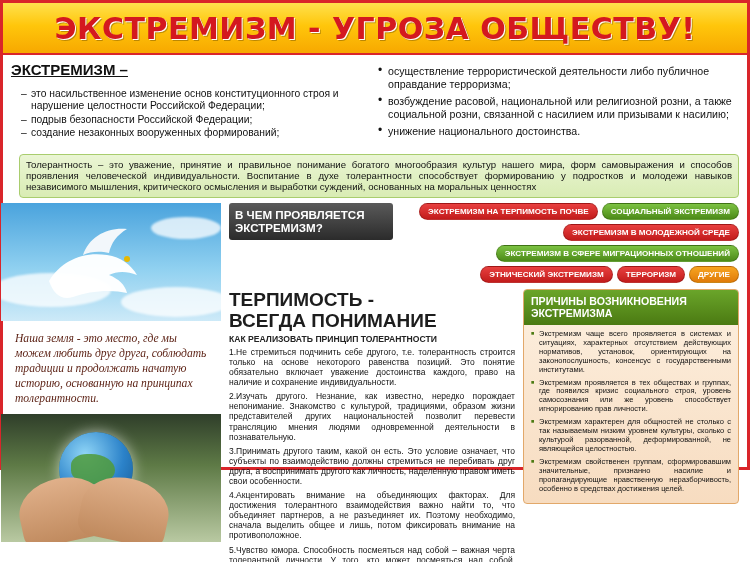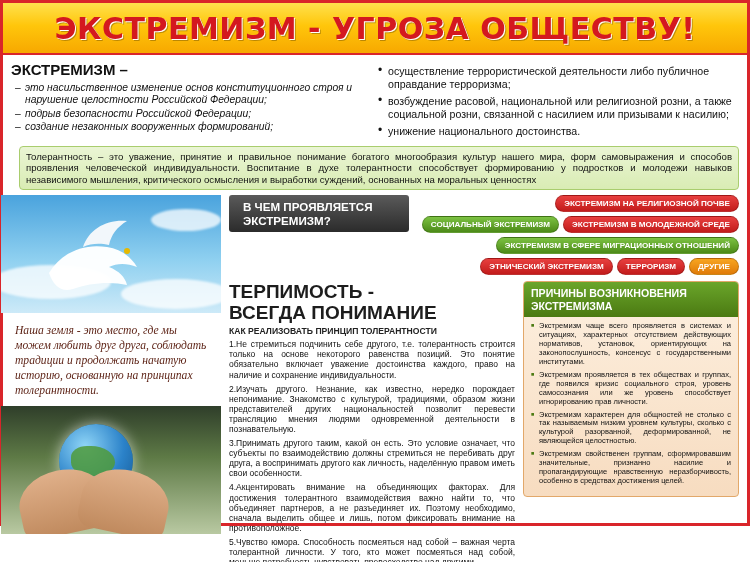--- a/index.html
+++ b/index.html
@@ -3,21 +3,21 @@
 <meta charset="utf-8">
 <style>
   html,body{margin:0;padding:0;}
   body{
     width:750px;height:562px;overflow:hidden;
     background:#fff;
     font-family:"Liberation Sans", sans-serif;
     color:#111;
   }
   .poster{
-    position:relative;width:750px;height:526px;
+    position:relative;width:750px;height:470px;
     background:#fff;
     border:3px solid #d9252a;
     box-sizing:border-box;
   }
   
   .title-bar{
     height:50px;
     background:linear-gradient(180deg,#ffe14d 0%,#ffc60b 45%,#f7a800 100%);
     border-bottom:2px solid #d9252a;
     display:flex;align-items:center;justify-content:center;
@@ -33,24 +33,24 @@
   }
   
   .top{
     display:flex;
     padding:6px 8px 4px 8px;
     gap:10px;
   }
   .top-left{width:355px;}
   .top-right{flex:1;padding-top:4px;}
   .head-term{
-    font-weight:bold;font-size:15px;color:#111;margin-bottom:2px;
+    font-weight:bold;font-size:15px;color:#111;margin-bottom:2px;text-decoration:underline;
   }
   ul.dash{
-    list-style:none;margin:4px;padding:0;font-style:italic;
+    list-style:none;margin:10px;padding:0;
   }
   ul.dash li{
     font-size:10.3px;line-height:12.4px;
     padding-left:10px;position:relative;margin-bottom:1px;
     text-align:left;
   }
   ul.dash li:before{
     content:"–";position:absolute;left:0;top:0;
   }
   ul.bullet{list-style:none;margin:0;padding:0;}
@@ -135,21 +135,21 @@
   .mid-right{
     flex:1;padding:0 8px 0 8px;
   }
   .qbar{
     display:flex;gap:6px;align-items:flex-start;
   }
   .q-title{
     width:152px;
     background:linear-gradient(180deg,#5a5a5a 0%,#2b2b2b 100%);
     color:#fff;font-weight:bold;font-size:11.6px;line-height:13.5px;
-    padding:5px 14px;border-radius:3px;
+    padding:5px 6px;border-radius:3px;
   }
   .tags{
     flex:1;display:flex;flex-wrap:wrap;gap:4px;align-content:flex-start;
     justify-content:flex-end;
   }
   .tag{
     border-radius:10px;color:#fff;font-weight:bold;
     font-size:8.1px;padding:3px 8px;white-space:nowrap;
     border:1px solid rgba(0,0,0,.18);
   }
@@ -244,21 +244,21 @@
         <div class="hand l"></div>
         <div class="hand r"></div>
       </div>
     </div>
 
     <div class="mid-right">
 
       <div class="qbar">
         <div class="q-title">В ЧЕМ ПРОЯВЛЯЕТСЯ ЭКСТРЕМИЗМ?</div>
         <div class="tags">
-          <span class="tag red">ЭКСТРЕМИЗМ НА РЕЛИГИОЗНОЙ ПОЧВЕ</span>
+          <span class="tag red">ЭКСТРЕМИЗМ НА ТЕРПИМОСТЬ ПОЧВЕ</span>
           <span class="tag green">СОЦИАЛЬНЫЙ ЭКСТРЕМИЗМ</span>
           <span class="tag red">ЭКСТРЕМИЗМ В МОЛОДЕЖНОЙ СРЕДЕ</span>
           <span class="tag green">ЭКСТРЕМИЗМ В СФЕРЕ МИГРАЦИОННЫХ ОТНОШЕНИЙ</span>
           <span class="tag red">ЭТНИЧЕСКИЙ ЭКСТРЕМИЗМ</span>
           <span class="tag red">ТЕРРОРИЗМ</span>
           <span class="tag orange">ДРУГИЕ</span>
         </div>
       </div>
 
       <div class="lower">

